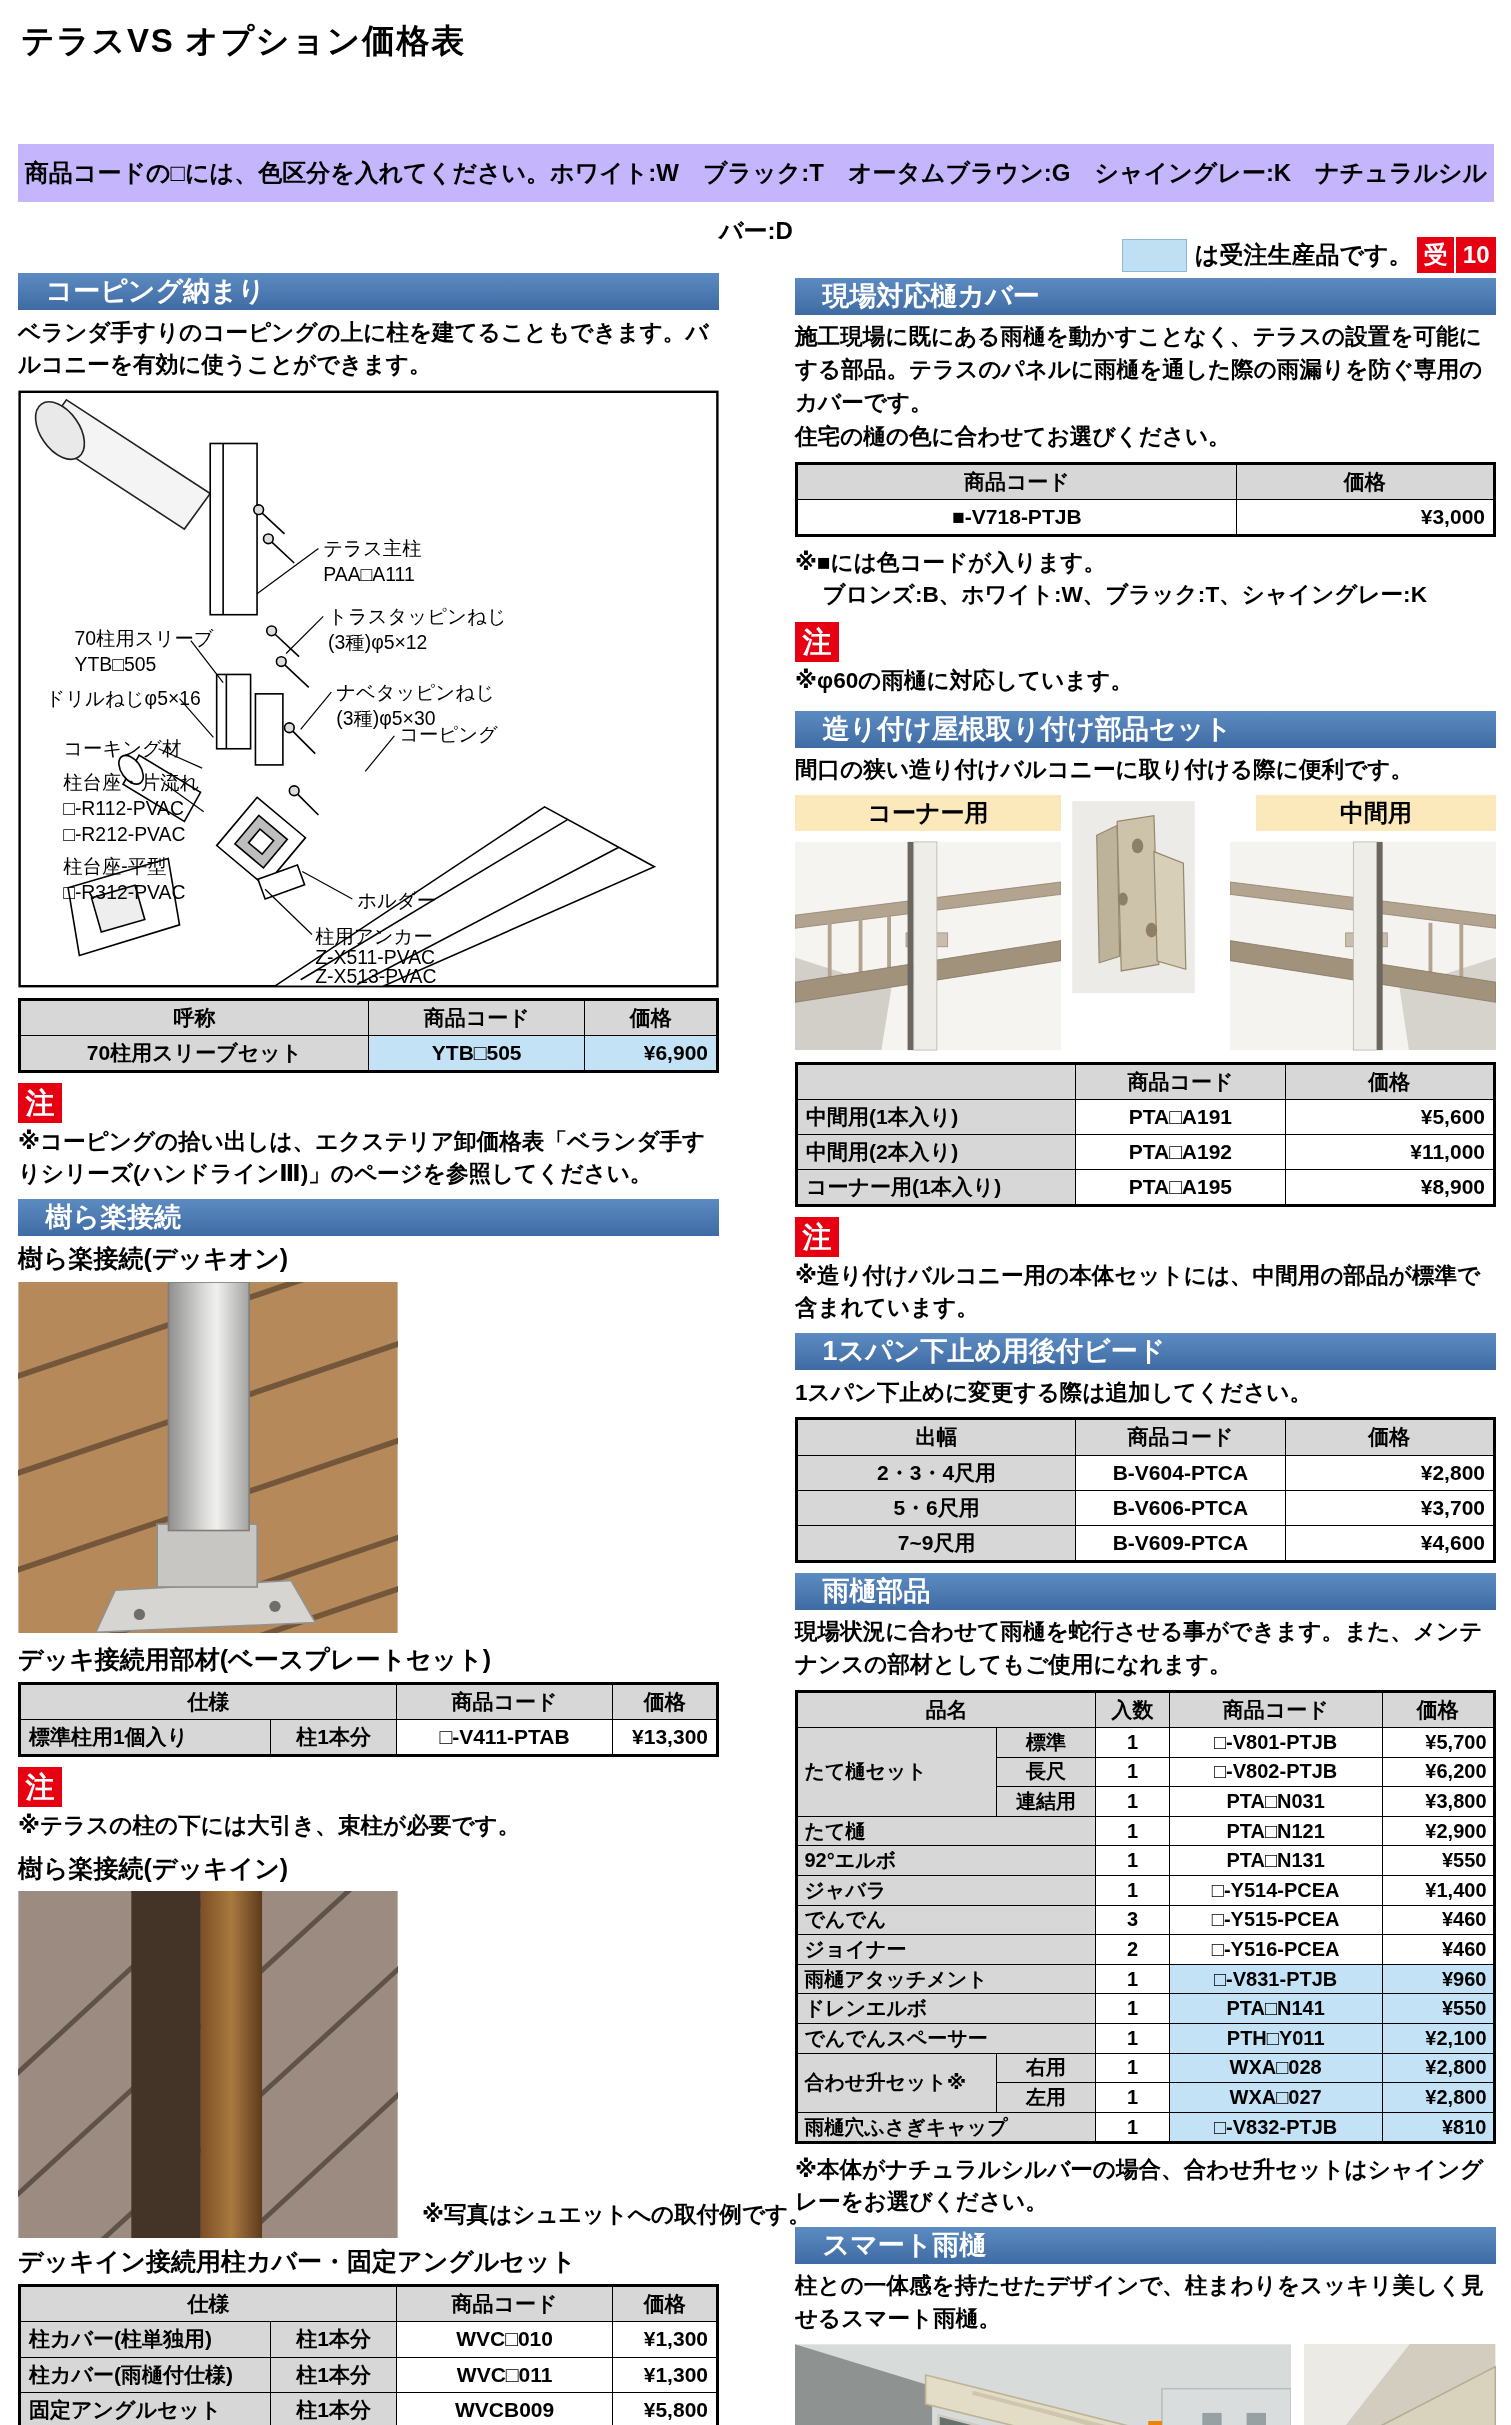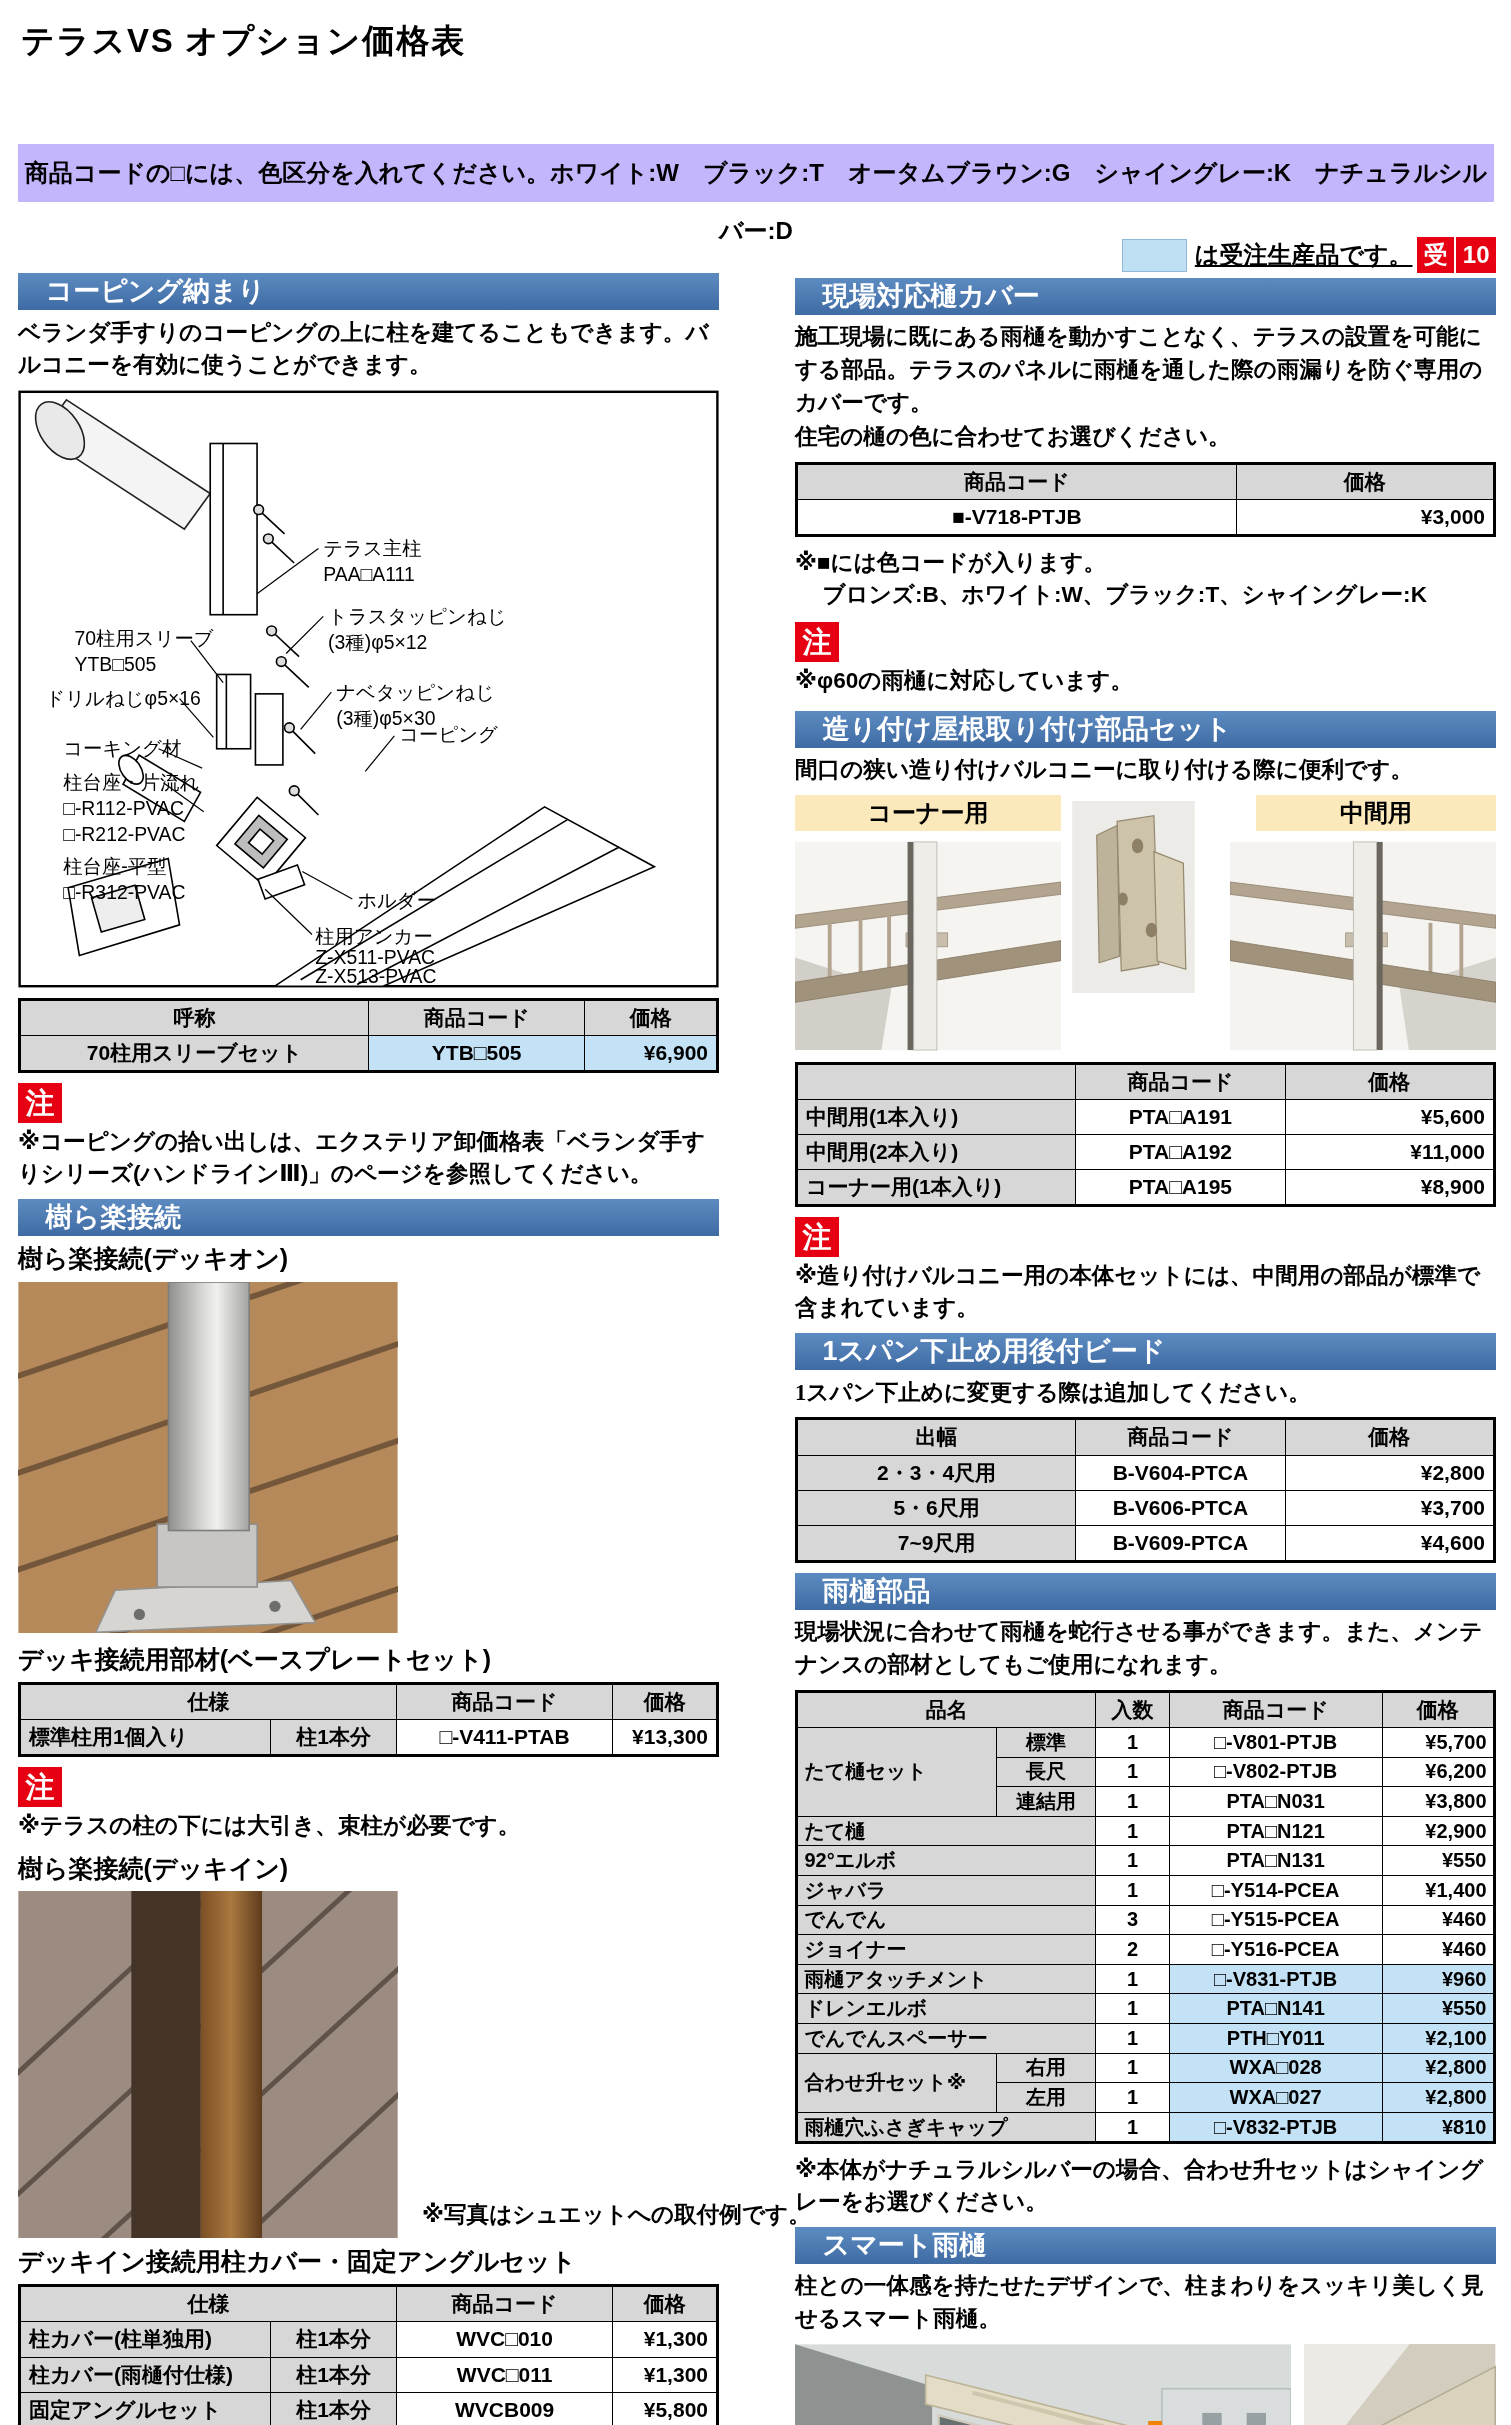--- a/index.html
+++ b/index.html
@@ -6,31 +6,31 @@
   .page{position:relative;width:1512px;height:2426px;background:#fff;overflow:hidden;
         font-family:"Liberation Sans","DejaVu Sans",sans-serif;color:#000;}
   .title{position:absolute;left:21px;top:19.4px;font-size:33px;font-weight:bold;letter-spacing:1.6px;}
   .notebar{position:absolute;left:18px;top:144px;width:1476px;height:58px;background:#c4b5fd;
            text-align:center;line-height:58px;font-size:24px;font-weight:bold;}
   .col{position:absolute;width:701px;}
   .col-left{left:18px;top:273px;}
   .col-right{left:795px;top:237px;}
   .secbar{height:37px;background:linear-gradient(#5c8bc1,#3e6ba3);color:#fff;font-size:27px;
           font-weight:bold;line-height:37px;padding-left:27.5px;margin-bottom:6.5px;}
-  .desc{font-size:22.6px;font-weight:bold;line-height:1.45;margin:0 0 8px 0;font-family:Liberation Serif, serif;}
+  .desc{font-size:22.6px;font-weight:bold;line-height:1.45;margin:0 0 8px 0;}
   .cap{font-size:25px;font-weight:bold;margin:0 0 6.5px 0;}
   .smallnote{font-size:22.6px;font-weight:bold;line-height:1.4;margin:0 0 9.7px 0;}
   .chu{display:inline-block;width:44px;height:40px;background:#e60012;color:#fff;font-size:29px;
        line-height:40px;text-align:center;font-weight:bold;margin-bottom:3.2px;}
   .jbadge{display:inline-flex;height:36px;font-weight:bold;font-size:24px;}
   .jbadge .jb-l{background:#e60012;color:#fff;padding:0 6.5px;line-height:36px;border-right:2.4px solid #fff;}
   .jbadge .jb-r{background:#e60012;color:#fff;padding:0 6.5px;line-height:36px;}
   .legendrow{display:flex;justify-content:flex-end;align-items:center;height:36px;margin-bottom:4.8px;}
   .legend-swatch{width:63px;height:31px;background:#bfdff2;border:1.6px solid #8fb8d6;margin-right:8px;}
-  .legend-text{font-size:24px;font-weight:bold;margin-right:4.8px;text-decoration:underline;}
+  .legend-text{font-size:24px;font-weight:bold;margin-right:4.8px;}
   table{border-collapse:collapse;width:100%;table-layout:fixed;}
   .tbl{border:3.2px solid #000;margin-bottom:9.7px;}
   .tbl th,.tbl td{border:1.6px solid #000;font-size:21px;font-weight:bold;padding:1.6px 8px;height:31px;overflow:hidden;}
   .tbl th{background:#d7d7d7;text-align:center;}
   .g{background:#d7d7d7;}
   .c{text-align:center;}
   .l{text-align:left;}
   .r{text-align:right;font-weight:bold;font-size:22.6px;}
   .blue{background:#c3e2f5;}
   .dense td{height:24px;font-size:20px;padding:0.8px 6.5px;}

